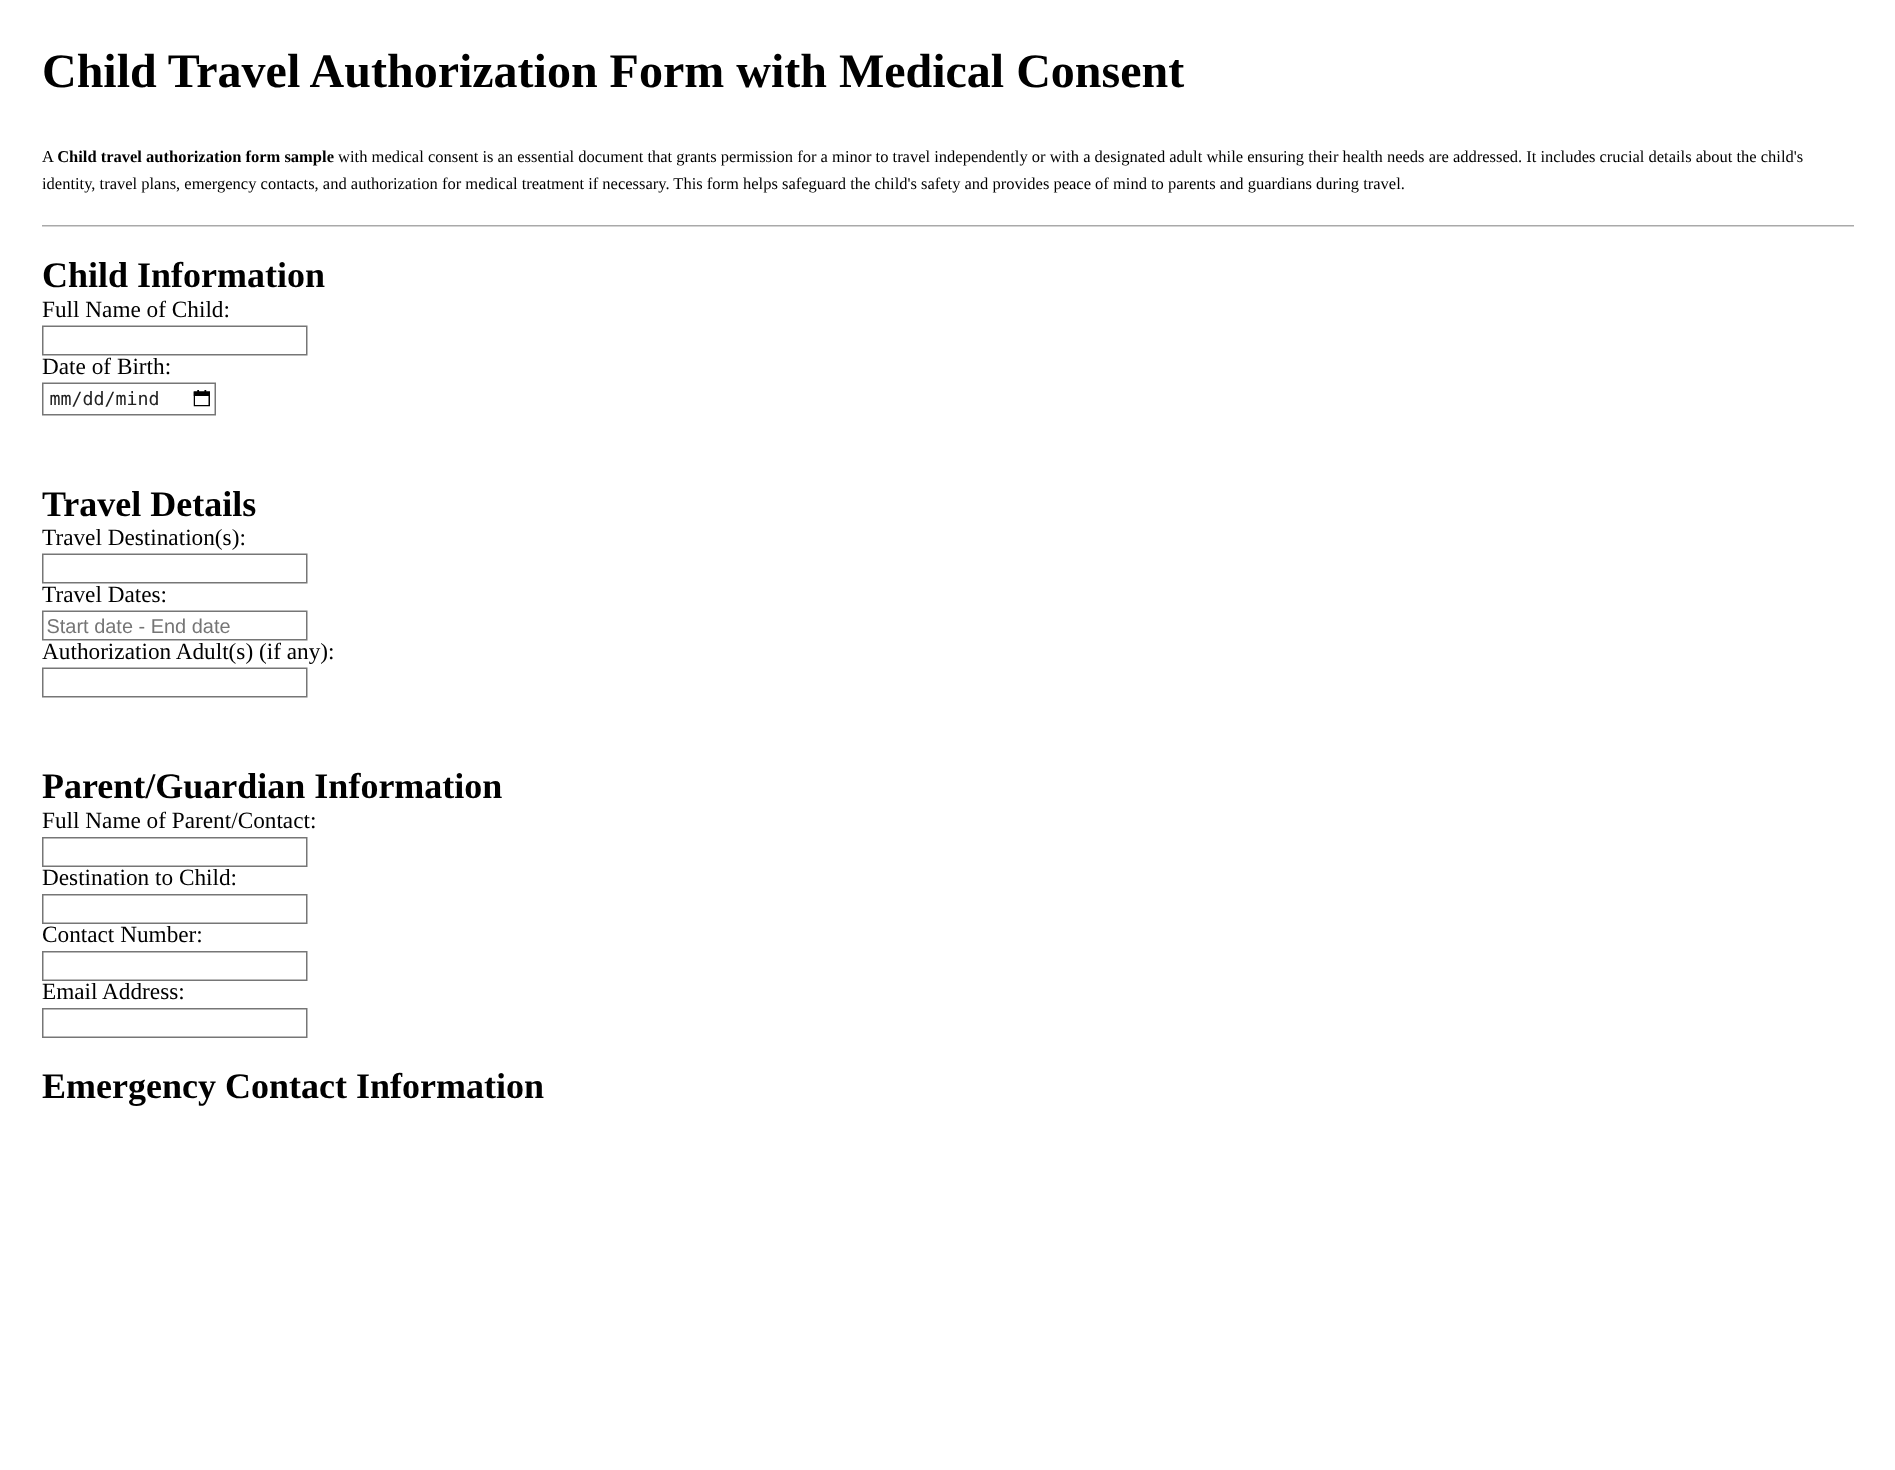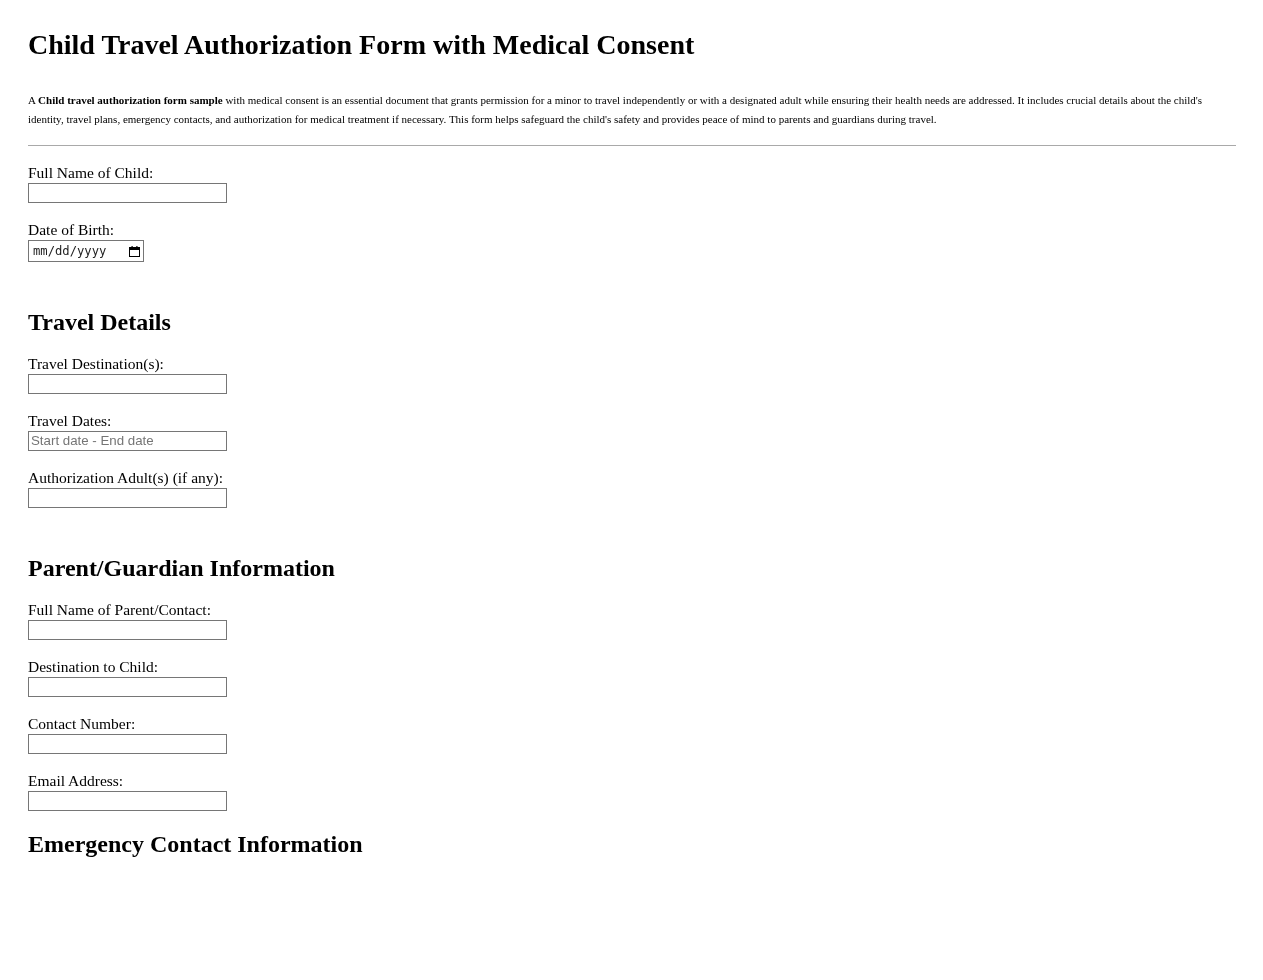--- a/index.html
+++ b/index.html
@@ -15,21 +15,21 @@
     color: #000000;
     overflow: hidden;
   }
   .page {
     padding: 8px 28px 0 28px;
     box-sizing: border-box;
     width: 1263px;
   }
   h1.doc-title {
     font-family: "Liberation Serif", "DejaVu Serif", serif;
-    font-size: 28px;
+    font-size: 32px;
     font-weight: bold;
     line-height: 1.15;
     margin: 21px 0 0 0;
     letter-spacing: 0;
   }
   p.intro {
     font-family: "Liberation Serif", "DejaVu Serif", serif;
     font-size: 11px;
     line-height: 18.6px;
     margin: 30px 0 0 0;
@@ -47,33 +47,32 @@
     width: 1208px;
   }
   h2.section-title {
     font-family: "Liberation Serif", "DejaVu Serif", serif;
     font-size: 24px;
     font-weight: bold;
     line-height: 1.15;
     margin: 20px 0 0 0;
   }
   .field {
-    margin-top: 19px;
   }
   .field-label {
     font-family: "Liberation Serif", "DejaVu Serif", serif;
     font-size: 15.5px;
     line-height: 16px;
     display: block;
     margin-bottom: 2px;
   }
   input.text-input {
     display: block;
     box-sizing: border-box;
-    width: 199px;
+    width: 177px;
     height: 20px;
     padding: 1px 2px;
     border: 1px solid #767676;
     border-radius: 0;
     background: #ffffff;
     font-family: "Liberation Sans", "DejaVu Sans", sans-serif;
     font-size: 13.3px;
     color: #000000;
     outline: none;
   }
@@ -127,31 +126,32 @@
 <body>
 
 <div class="page">
 
   <h1 class="doc-title">Child Travel Authorization Form with Medical Consent</h1>
 
   <p class="intro"><span>A </span><b>Child travel authorization form sample</b><span> with medical consent is an essential document that grants permission for a minor to travel independently or with a designated adult while ensuring their health needs are addressed. It includes crucial details about the child's identity, travel plans, emergency contacts, and authorization for medical treatment if necessary. This form helps safeguard the child's safety and provides peace of mind to parents and guardians during travel.</span></p>
 
   <hr class="divider">
 
+  <h2 class="section-title">Child Information</h2>
 
   <div class="field">
     <label class="field-label">Full Name of Child:</label>
     <input class="text-input" type="text" value="" style="">
   </div>
 
   <div class="field">
     <label class="field-label">Date of Birth:</label>
     <div class="date-wrap">
       <div class="date-inner">
-        <span class="date-text">mm/dd/yyyy</span>
+        <span class="date-text">mm/dd/mind</span>
         <span class="cal-icon">
           <svg width="11" height="11" viewBox="0 0 11 11" xmlns="http://www.w3.org/2000/svg">
             <rect x="0.5" y="1.5" width="10" height="9" fill="none" stroke="#000000" stroke-width="1"></rect>
             <rect x="0.5" y="1.5" width="10" height="2" fill="#000000" stroke="#000000" stroke-width="1"></rect>
             <rect x="2.5" y="0" width="1.2" height="2.4" fill="#000000"></rect>
             <rect x="7.3" y="0" width="1.2" height="2.4" fill="#000000"></rect>
           </svg>
         </span>
       </div>
     </div>

